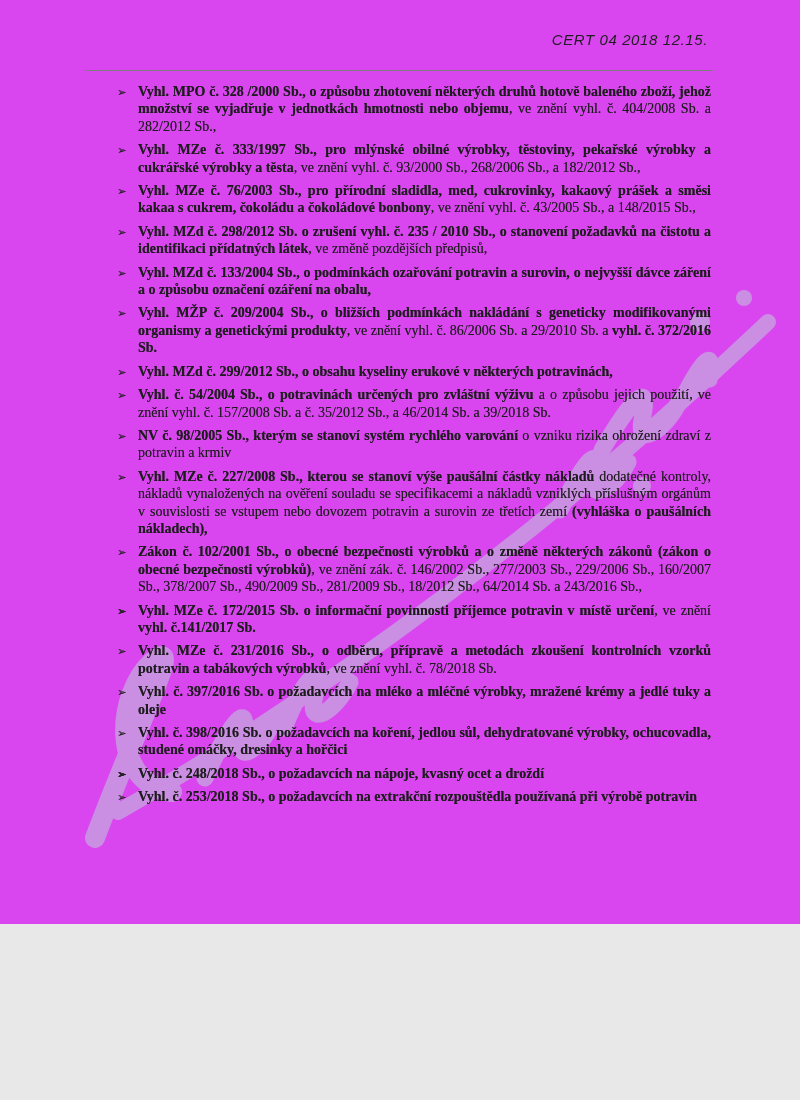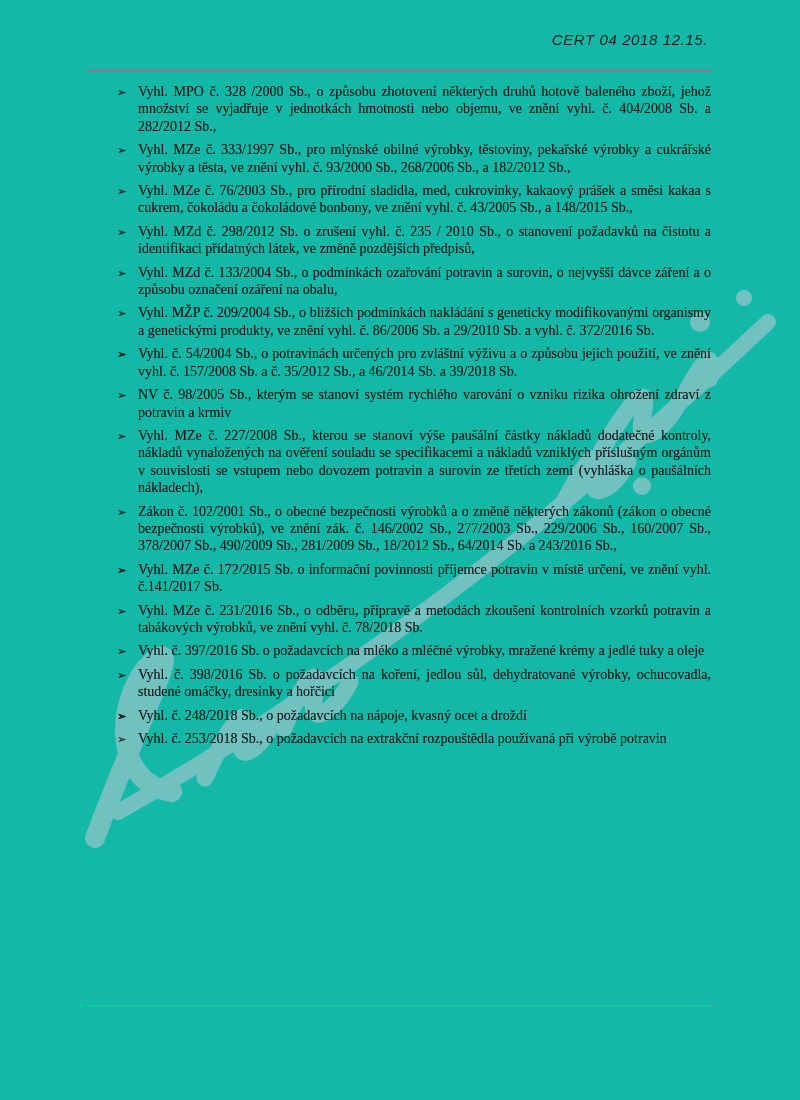--- a/index.html
+++ b/index.html
@@ -1,21 +1,21 @@
 <!DOCTYPE html>
 <html style="--wm-color: #bfcad8;"><head>
 <meta charset="utf-8">
 <style>
   html, body { margin: 0; padding: 0; background: #e8e8e8; }
   .page {
     position: relative;
     width: 800px;
-    height: 1100px;
+    height: 924px;
     margin: 0 auto;
-    background: #14b8a6;
+    background: #d946ef;
     overflow: hidden;
     font-family: "Liberation Serif", serif;
   }
   .doc-ref {
     position: absolute;
     top: 31px;
     right: 92px;
     font-family: "Liberation Sans", sans-serif;
     font-style: italic;
     font-size: 15px;
@@ -60,21 +60,21 @@
   }
   .bullet {
     position: absolute;
     left: 0;
     top: 1px;
     font-family: "DejaVu Sans", sans-serif;
     font-size: 11.5px;
     color: #242424;
   }
   .seg { font-weight: normal; }
-  .seg.bold { font-weight: normal; }
+  .seg.bold { font-weight: bold; }
   .footer-rule {
     position: absolute;
     top: 1005px;
     left: 82px;
     width: 632px;
     border-top: 1.2px solid #8f8f8f;
     z-index: 2;
   }
   .page-num {
     position: absolute;
@@ -113,21 +113,21 @@
     </g>
   </svg>
 
   <ul class="reg-list" id="reg-list">
       <li class="reg-item"><span class="bullet">➢</span><span><span class="seg bold">Vyhl. MPO č. 328 /2000 Sb., o způsobu zhotovení některých druhů hotově baleného zboží, jehož množství se vyjadřuje v jednotkách hmotnosti nebo objemu</span><span class="seg">, ve znění vyhl. č. 404/2008 Sb. a 282/2012 Sb.,</span></span></li>
       <li class="reg-item"><span class="bullet">➢</span><span><span class="seg bold">Vyhl. MZe č. 333/1997 Sb., pro mlýnské obilné výrobky, těstoviny, pekařské výrobky a cukrářské výrobky a těsta</span><span class="seg">, ve znění vyhl. č. 93/2000 Sb., 268/2006 Sb., a 182/2012 Sb.,</span></span></li>
       <li class="reg-item"><span class="bullet">➢</span><span><span class="seg bold">Vyhl. MZe č. 76/2003 Sb., pro přírodní sladidla, med, cukrovinky, kakaový prášek a směsi kakaa s cukrem, čokoládu a čokoládové bonbony</span><span class="seg">, ve znění vyhl. č. 43/2005 Sb., a 148/2015 Sb.,</span></span></li>
       <li class="reg-item"><span class="bullet">➢</span><span><span class="seg bold">Vyhl. MZd č. 298/2012 Sb. o zrušení vyhl. č. 235 / 2010 Sb., o stanovení požadavků na čistotu a identifikaci přídatných látek</span><span class="seg">, ve změně pozdějších předpisů,</span></span></li>
       <li class="reg-item"><span class="bullet">➢</span><span><span class="seg bold">Vyhl. MZd č. 133/2004 Sb., o podmínkách ozařování potravin a surovin, o nejvyšší dávce záření a o způsobu označení ozáření na obalu,</span></span></li>
       <li class="reg-item"><span class="bullet">➢</span><span><span class="seg bold">Vyhl. MŽP č. 209/2004 Sb., o bližších podmínkách nakládání s geneticky modifikovanými organismy a genetickými produkty</span><span class="seg">, ve znění vyhl. č. 86/2006 Sb. a 29/2010 Sb. a </span><span class="seg bold">vyhl. č. 372/2016 Sb.</span></span></li>
-      <li class="reg-item"><span class="bullet">➢</span></li>
+      <li class="reg-item"><span class="bullet">➢</span><span><span class="seg bold">Vyhl. MZd č. 299/2012 Sb., o obsahu kyseliny erukové v některých potravinách,</span></span></li>
       <li class="reg-item"><span class="bullet">➢</span><span><span class="seg bold">Vyhl. č. 54/2004 Sb., o potravinách určených pro zvláštní výživu</span><span class="seg"> a o způsobu jejich použití, ve znění vyhl. č. 157/2008 Sb. a č. 35/2012 Sb., a 46/2014 Sb. a 39/2018 Sb.</span></span></li>
       <li class="reg-item"><span class="bullet">➢</span><span><span class="seg bold">NV č. 98/2005 Sb., kterým se stanoví systém rychlého varování</span><span class="seg"> o vzniku rizika ohrožení zdraví z potravin a krmiv</span></span></li>
       <li class="reg-item"><span class="bullet">➢</span><span><span class="seg bold">Vyhl. MZe č. 227/2008 Sb., kterou se stanoví výše paušální částky nákladů</span><span class="seg"> dodatečné kontroly, nákladů vynaložených na ověření souladu se specifikacemi a nákladů vzniklých příslušným orgánům v souvislosti se vstupem nebo dovozem potravin a surovin ze třetích zemí </span><span class="seg bold">(vyhláška o paušálních nákladech),</span></span></li>
       <li class="reg-item"><span class="bullet">➢</span><span><span class="seg bold">Zákon č. 102/2001 Sb., o obecné bezpečnosti výrobků a o změně některých zákonů (zákon o obecné bezpečnosti výrobků)</span><span class="seg">, ve znění zák. č. 146/2002 Sb., 277/2003 Sb., 229/2006 Sb., 160/2007 Sb., 378/2007 Sb., 490/2009 Sb., 281/2009 Sb., 18/2012 Sb., 64/2014 Sb. a 243/2016 Sb.,</span></span></li>
       <li class="reg-item"><span class="bullet">➢</span></li>
       <li class="reg-item"><span class="bullet">➢</span><span><span class="seg bold">Vyhl. MZe č. 172/2015 Sb. o informační povinnosti příjemce potravin v místě určení</span><span class="seg">, ve znění </span><span class="seg bold">vyhl. č.141/2017 Sb.</span></span></li>
       <li class="reg-item"><span class="bullet">➢</span><span><span class="seg bold">Vyhl. MZe č. 231/2016 Sb., o odběru, přípravě a metodách zkoušení kontrolních vzorků potravin a tabákových výrobků</span><span class="seg">, ve znění vyhl. č. 78/2018 Sb.</span></span></li>
       <li class="reg-item"><span class="bullet">➢</span><span><span class="seg bold">Vyhl. č. 397/2016 Sb. o požadavcích na mléko a mléčné výrobky, mražené krémy a jedlé tuky a oleje</span></span></li>
       <li class="reg-item"><span class="bullet">➢</span><span><span class="seg bold">Vyhl. č. 398/2016 Sb. o požadavcích na koření, jedlou sůl, dehydratované výrobky, ochucovadla, studené omáčky, dresinky a hořčici</span></span></li>
       <li class="reg-item"><span class="bullet">➢</span></li>

